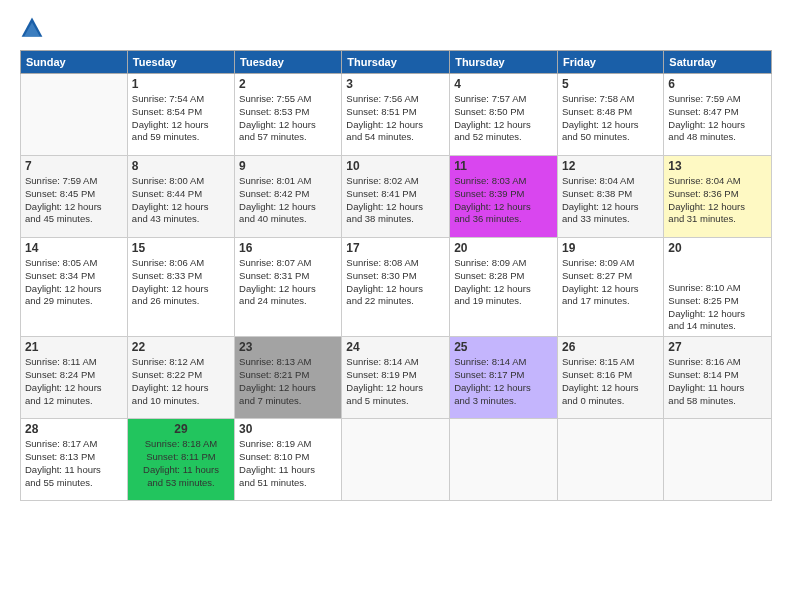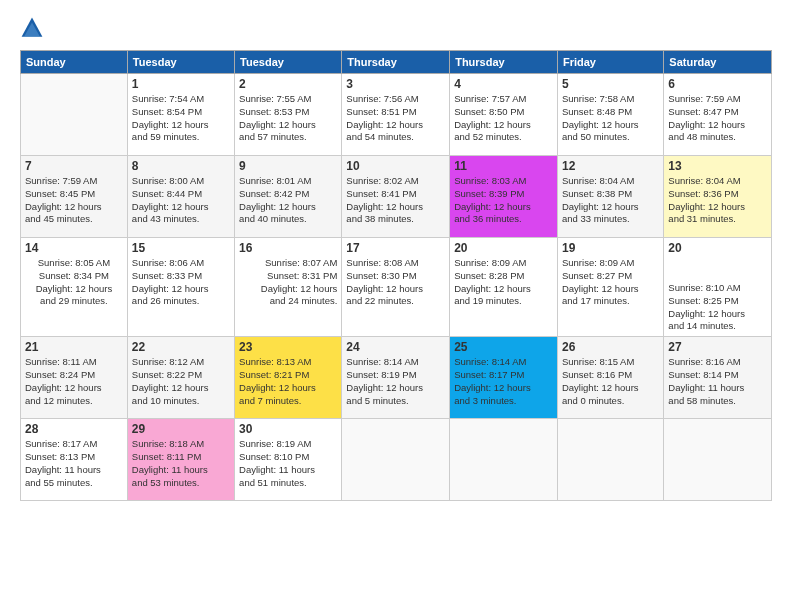--- a/index.html
+++ b/index.html
@@ -223,35 +223,35 @@
             <span class="day-number">13</span>
             <div class="day-info" style="white-space: pre-line;">Sunrise: 8:04 AM
 Sunset: 8:36 PM
 Daylight: 12 hours
 and 31 minutes.</div>
           </td>
         </tr>
         <tr>
           <td style="background: rgb(255, 255, 255);">
             <span class="day-number">14</span>
-            <div class="day-info" style="white-space: pre-line; text-align: center;">Sunrise: 8:05 AM
+            <div class="day-info" style="white-space: pre-line;">Sunrise: 8:05 AM
 Sunset: 8:34 PM
 Daylight: 12 hours
 and 29 minutes.</div>
           </td>
           <td style="background: rgb(255, 255, 255);">
             <span class="day-number">15</span>
             <div class="day-info" style="white-space: pre-line;">Sunrise: 8:06 AM
 Sunset: 8:33 PM
 Daylight: 12 hours
 and 26 minutes.</div>
           </td>
           <td style="background: rgb(255, 255, 255);">
             <span class="day-number">16</span>
-            <div class="day-info" style="white-space: pre-line; text-align: right;">Sunrise: 8:07 AM
+            <div class="day-info" style="white-space: pre-line;">Sunrise: 8:07 AM
 Sunset: 8:31 PM
 Daylight: 12 hours
 and 24 minutes.</div>
           </td>
           <td style="background: rgb(255, 255, 255);">
             <span class="day-number">17</span>
             <div class="day-info" style="white-space: pre-line;">Sunrise: 8:08 AM
 Sunset: 8:30 PM
 Daylight: 12 hours
 and 22 minutes.</div>
@@ -286,35 +286,35 @@
 Daylight: 12 hours
 and 12 minutes.</div>
           </td>
           <td style="background: rgb(245, 245, 245);">
             <span class="day-number">22</span>
             <div class="day-info" style="white-space: pre-line;">Sunrise: 8:12 AM
 Sunset: 8:22 PM
 Daylight: 12 hours
 and 10 minutes.</div>
           </td>
-          <td style="background: #fde047;">
+          <td style="background: #a3a3a3;">
             <span class="day-number">23</span>
             <div class="day-info" style="white-space: pre-line;">Sunrise: 8:13 AM
 Sunset: 8:21 PM
 Daylight: 12 hours
 and 7 minutes.</div>
           </td>
           <td style="background: rgb(245, 245, 245);">
             <span class="day-number">24</span>
             <div class="day-info" style="white-space: pre-line;">Sunrise: 8:14 AM
 Sunset: 8:19 PM
 Daylight: 12 hours
 and 5 minutes.</div>
           </td>
-          <td style="background: #0ea5e9;">
+          <td style="background: #c4b5fd;">
             <span class="day-number">25</span>
             <div class="day-info" style="white-space: pre-line;">Sunrise: 8:14 AM
 Sunset: 8:17 PM
 Daylight: 12 hours
 and 3 minutes.</div>
           </td>
           <td style="background: rgb(245, 245, 245);">
             <span class="day-number">26</span>
             <div class="day-info" style="white-space: pre-line;">Sunrise: 8:15 AM
 Sunset: 8:16 PM
@@ -330,21 +330,21 @@
           </td>
         </tr>
         <tr>
           <td style="background: rgb(255, 255, 255);">
             <span class="day-number">28</span>
             <div class="day-info" style="white-space: pre-line;">Sunrise: 8:17 AM
 Sunset: 8:13 PM
 Daylight: 11 hours
 and 55 minutes.</div>
           </td>
-          <td style="background: #f9a8d4;">
+          <td style="background: #22c55e; text-align: center;">
             <span class="day-number">29</span>
             <div class="day-info" style="white-space: pre-line;">Sunrise: 8:18 AM
 Sunset: 8:11 PM
 Daylight: 11 hours
 and 53 minutes.</div>
           </td>
           <td style="background: rgb(255, 255, 255);">
             <span class="day-number">30</span>
             <div class="day-info" style="white-space: pre-line;">Sunrise: 8:19 AM
 Sunset: 8:10 PM

